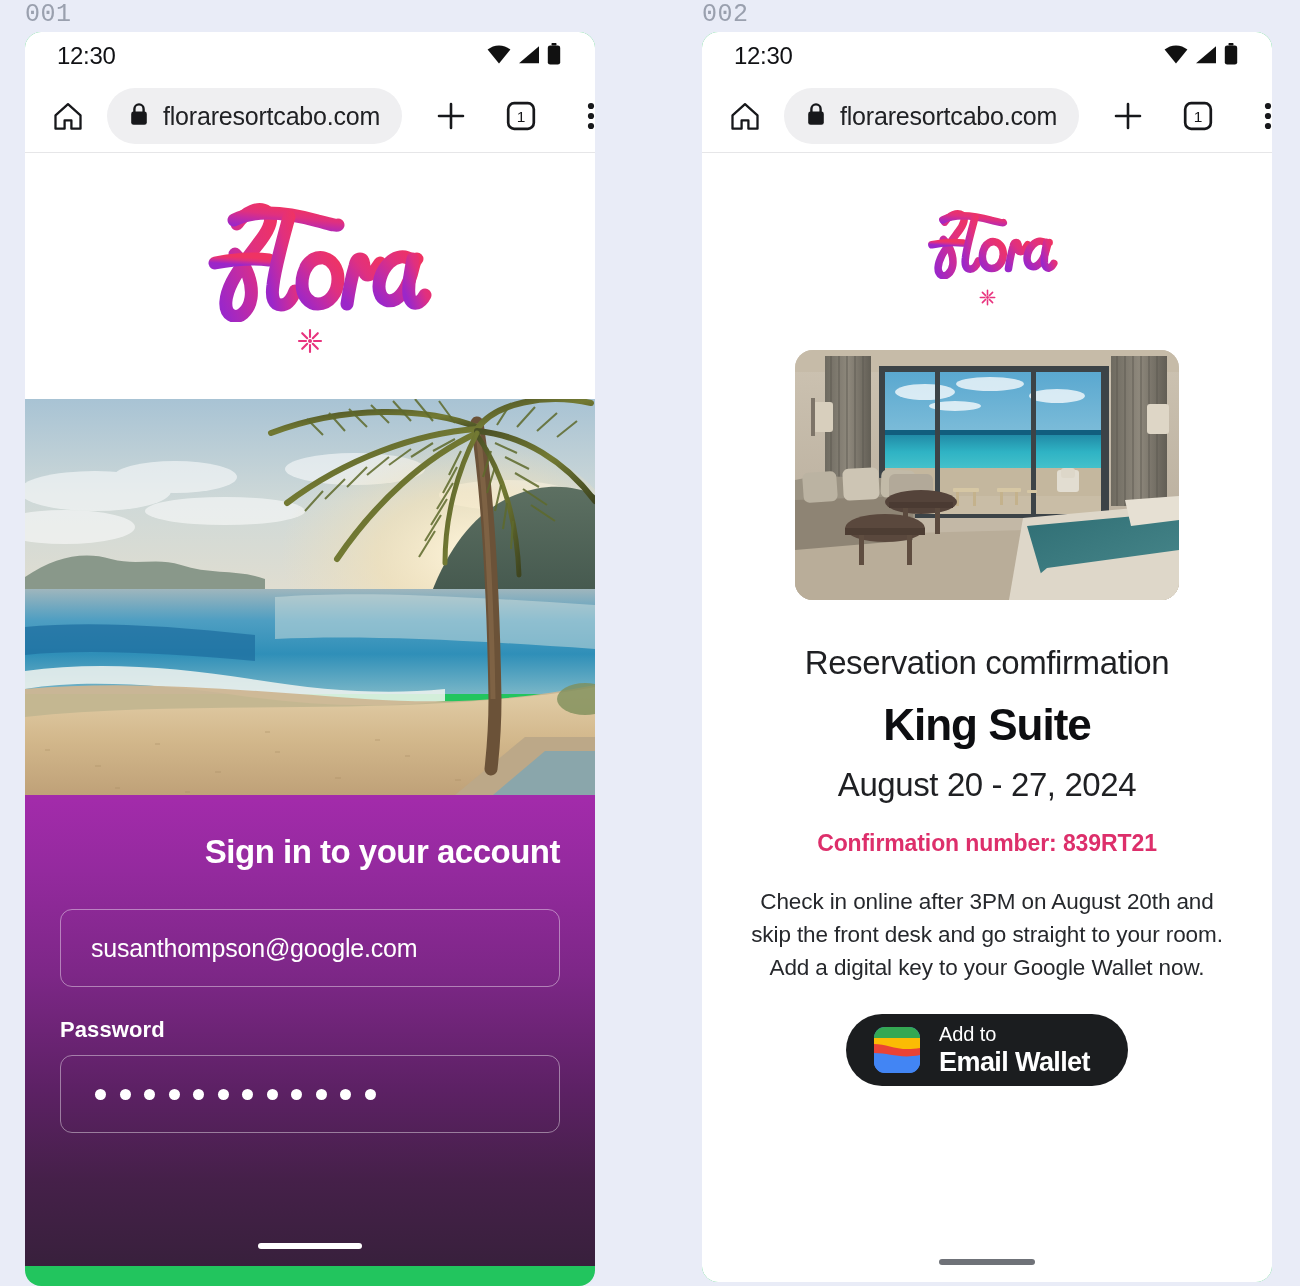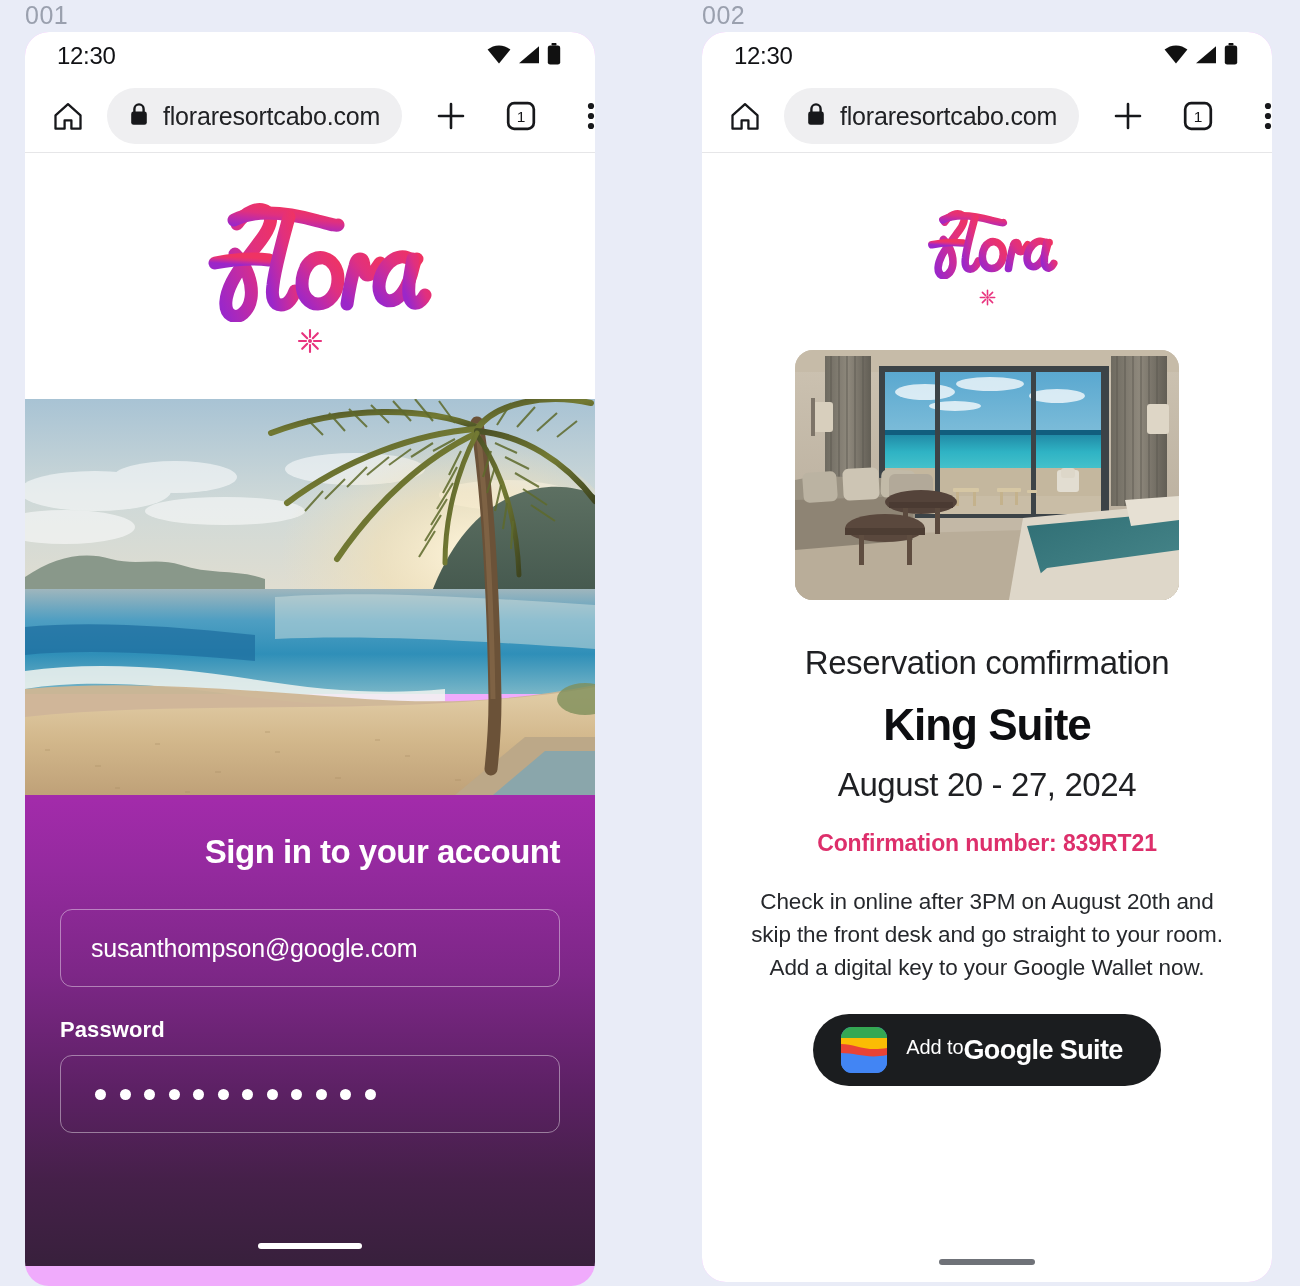--- a/index.html
+++ b/index.html
@@ -15,30 +15,30 @@
 
   
   .frame-wrap { position: absolute; }
   #frame-001 { left: 25px; top: 0px; width: 570px; height: 1286px; }
   #frame-002 { left: 702px; top: 0px; width: 570px; height: 1286px; }
 
   .frame-label {
     font-size: 25px;
     color: #9aa0ae;
     letter-spacing: 0.5px;
-    font-family: Liberation Sans, sans-serif;
+    font-family: Liberation Mono, monospace;
     height: 32px;
     line-height: 30px;
   }
 
   .phone {
     position: relative;
     width: 570px;
-    background: #f0abfc;
-    border-radius: 24px;
+    background: #22c55e;
+    border-radius: 16px;
     overflow: hidden;
   }
   #phone-001 { height: 1254px; }
   #phone-002 { height: 1250px; }
 
   
   .statusbar {
     height: 48px;
     display: flex;
     align-items: center;
@@ -231,21 +231,21 @@
     background: #1b1d1f;
     border-radius: 36px;
     display: flex;
     align-items: center;
     gap: 19px;
     padding: 0 38px 0 28px;
     border: none;
     cursor: pointer;
   }
   .wallet-icon { width: 46px; height: 46px; flex: none; }
-  .wallet-text { display: flex; flex-direction: row; align-items: flex-start; line-height: 1; }
+  .wallet-text { display: flex; flex-direction: column; align-items: flex-start; line-height: 1; }
   .wallet-add {
     color: #fff; font-size: 20px; letter-spacing: -0.1px; margin-bottom: 5px;
   }
   .wallet-brand {
     color: #fff; font-size: 27px; font-weight: 700; letter-spacing: -0.6px;
   }
 </style>
 </head>
 <body>
 
@@ -715,21 +715,21 @@
               <rect width="46" height="46" fill="#4285f4"></rect>
               <path d="M0 0h46v15H0z" fill="#34a853"></path>
               <path d="M0 11h46v11H0z" fill="#fbbc04"></path>
               <path d="M0 17 C14 17 24 25 46 21 L46 30 L0 30 Z" fill="#ea4335"></path>
               <path d="M0 26 C16 26 26 32 46 28 L46 46 L0 46 Z" fill="#4285f4"></path>
             </g>
           </svg>
         </span>
         <span class="wallet-text">
           <span class="wallet-add">Add to</span>
-          <span class="wallet-brand">Google Suite</span>
+          <span class="wallet-brand">Email Wallet</span>
         </span>
       </button>
 
       <div class="home-indicator-wrap">
         <div class="home-ind-dark"></div>
       </div>
     </div>
 
   </div>
 </div>

